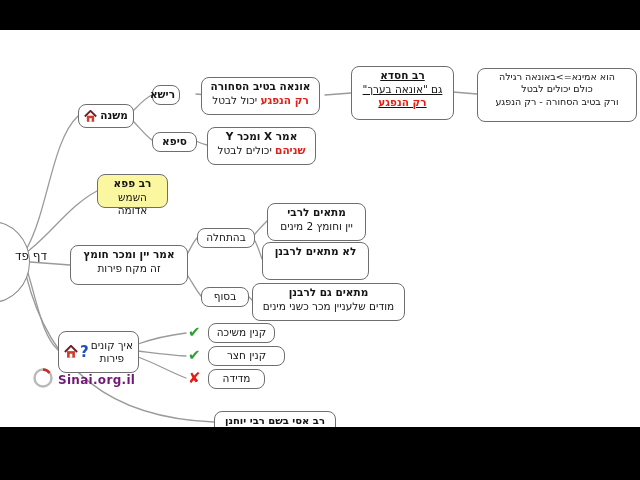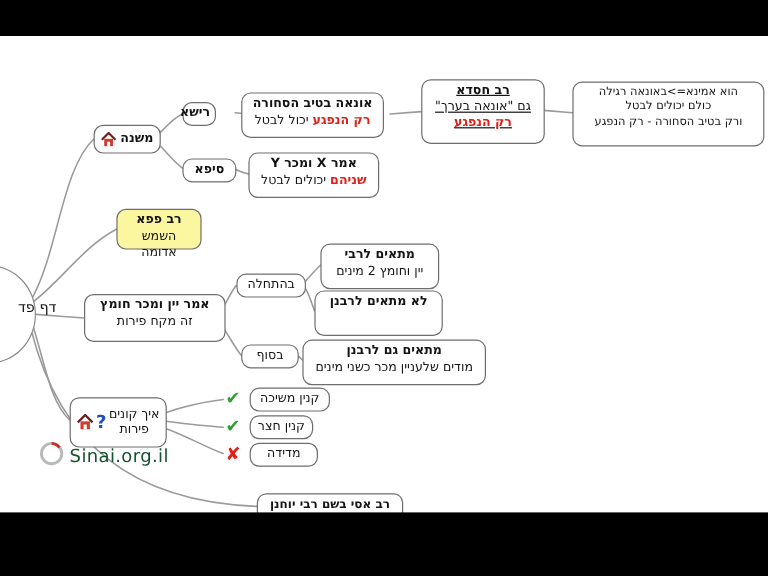--- a/index.html
+++ b/index.html
@@ -29,32 +29,32 @@
   #node-papa{left:97px;top:174px;width:71px;height:34px;background:#fbf7a0;}
   #node-amaryayin{left:70px;top:245px;width:118px;height:40px;}
   #node-behatchala{left:197px;top:228px;width:58px;height:20px;}
   #node-basof{left:201px;top:287px;width:48px;height:20px;}
   #node-rabbi{left:267px;top:203px;width:99px;height:38px;}
   #node-rabanan-no{left:262px;top:242px;width:107px;height:38px;}
   #node-rabanan-yes{left:252px;top:283px;width:153px;height:38px;}
   #node-eich{left:58px;top:331px;width:81px;height:42px;display:flex;align-items:center;
              justify-content:center;gap:2px;}
   #node-meshicha{left:208px;top:323px;width:67px;height:20px;}
-  #node-chatzer{left:208px;top:346px;width:53px;height:20px;}
+  #node-chatzer{left:208px;top:346px;width:77px;height:20px;}
   #node-medida{left:208px;top:369px;width:57px;height:20px;}
   #node-bottom{left:214px;top:411px;width:122px;height:26px;font-weight:bold;font-size:10px;}
   .mark{position:absolute;z-index:6;font-size:15px;font-weight:bold;line-height:1;
         font-family:"DejaVu Sans",sans-serif;}
   #mark-meshicha{left:188px;top:325px;color:#2f9e33;}
   #mark-chatzer{left:188px;top:348px;color:#2f9e33;}
   #mark-medida{left:188px;top:371px;color:#e02018;}
   .qmark{color:#1d4fbe;font-weight:bold;font-size:15px;line-height:1;}
   .house{display:inline-block;line-height:0;}
   #watermark{position:absolute;left:32px;top:367px;z-index:7;display:flex;align-items:center;gap:4px;}
-  #watermark .wm-text{color:#14532d;font-size:15px;letter-spacing:.3px;direction:ltr;}
+  #watermark .wm-text{color:#701a75;font-size:12px;letter-spacing:.3px;direction:ltr;font-weight:bold;}
   .eich-text{display:flex;flex-direction:column;line-height:1.25;}
 </style>
 </head>
 <body>
 
 <div id="stage">
 
   <svg id="connectors" width="640" height="480">
     <g fill="none" stroke="#9a9a9a" stroke-width="1.3" stroke-linecap="round">
       <path d="M 27 248 C 48 210, 52 140, 78 116"></path>

